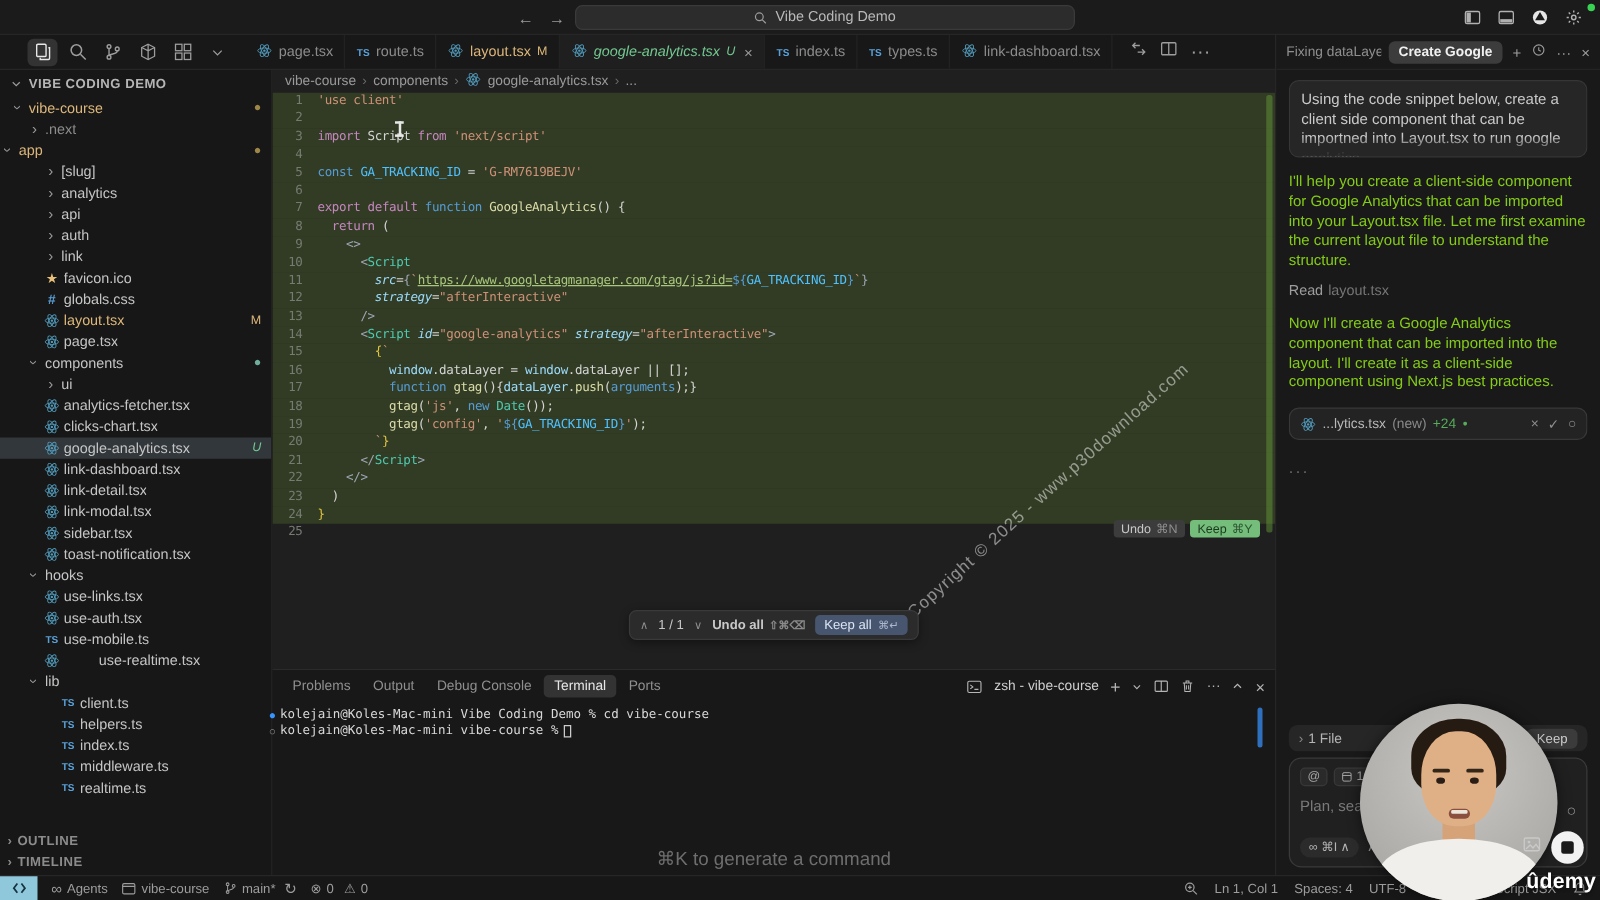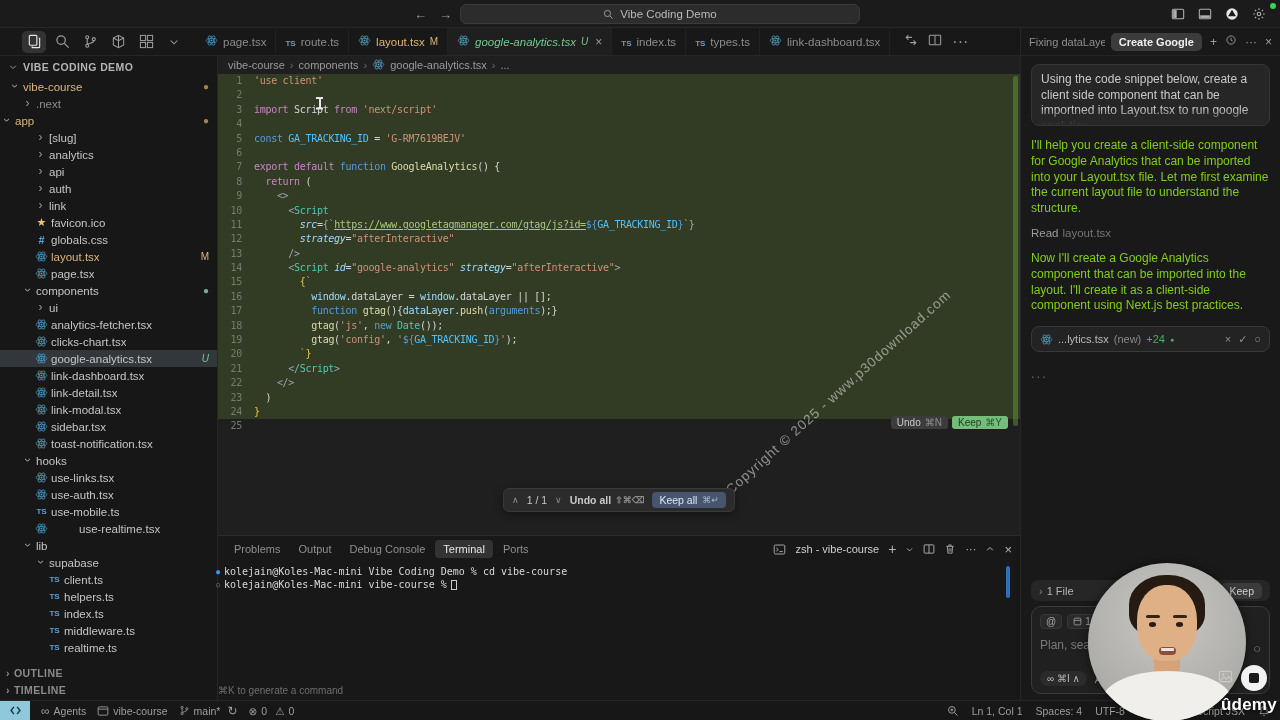--- a/index.html
+++ b/index.html
@@ -84,21 +84,21 @@
   .panel-head { height:26px; display:flex; align-items:center; padding:0 8px; }
   .ptab { font-size:11px; color:#8f8f8f; padding:3px 8px; border-radius:4px; margin-right:2px; }
   .ptab.active { color:#e6e6e6; background:#333333; }
   .pt-right { margin-left:auto; display:flex; align-items:center; gap:9px; color:#b5b5b5; font-size:11px; }
   .pt-right .lbl { color:#cfcfcf; }
   .term { padding:4px 0 0 0; font-family:"DejaVu Sans Mono", monospace; font-size:10px; color:#d8d8d8; }
   .tline { height:12.5px; line-height:12.5px; display:flex; align-items:center; }
   .tdot { width:12px; text-align:center; font-size:7px; color:#3794ff; flex:0 0 12px; margin-left:-6px;}
   .tdot.hollow { color:#8a8a8a; }
   .tcursor { display:inline-block; width:6px; height:10px; border:1px solid #cccccc; margin-left:4px; }
-  .term-hint { position:absolute; bottom:4px; left:0; right:0; text-align:left; color:#6e6e6e; font-size:10px; }
+  .term-hint { position:absolute; bottom:4px; left:0; right:0; text-align:center; color:#6e6e6e; font-size:15px; }
   .term-scroll { position:absolute; right:10px; top:30px; width:4px; height:32px; background:#2e6fbe; border-radius:2px; }
 
   
   .chat { position:absolute; left:1020px; top:28px; width:260px; bottom:20px; background:#191919; border-left:1px solid #262626; }
   .chat-head { height:28px; display:flex; align-items:center; padding:0 8px; border-bottom:1px solid #242424; gap:6px; }
   .chat-tab-prev { color:#8f8f8f; font-size:11px; white-space:nowrap; overflow:hidden; max-width:88px; }
   .chat-tab-active { background:#3c3c3c; color:#f0f0f0; font-size:11px; font-weight:bold; padding:3px 8px; border-radius:5px; white-space:nowrap; }
   .chat-head .hic { color:#9d9d9d; font-size:12px; margin-left:2px; }
   .chat-body { position:absolute; top:28px; left:10px; right:10px; bottom:140px; overflow:hidden; }
   .user-bubble { margin-top:8px; background:#262626; border:1px solid #363636; border-radius:8px; padding:7px 9px; font-size:12px; line-height:15.5px; color:#c9c9c9; height:62px; overflow:hidden; position:relative; }
@@ -546,24 +546,20 @@
                 <ellipse cx="8" cy="8" rx="6.5" ry="2.6" transform="rotate(120 8 8)"></ellipse>
               </g>
               <circle cx="8" cy="8" r="1.2" fill="#519aba"></circle>
             </svg>
           </span>
           <span class="lbl ">use-realtime.tsx</span>
         </div>
         <div class="trow" style="padding-left: 21px;">
           <span class="chev open">›</span>
           <span class="lbl ">lib</span>
-        </div>
-        <div class="trow" style="padding-left: 34px;">
-          <span class="chev open">›</span>
-          <span class="lbl ">supabase</span>
         </div>
         <div class="trow" style="padding-left: 47px;">
           <span class="fic">
             <span class="tsb">TS</span>
           </span>
           <span class="lbl ">client.ts</span>
         </div>
         <div class="trow" style="padding-left: 47px;">
           <span class="fic">
             <span class="tsb">TS</span>

